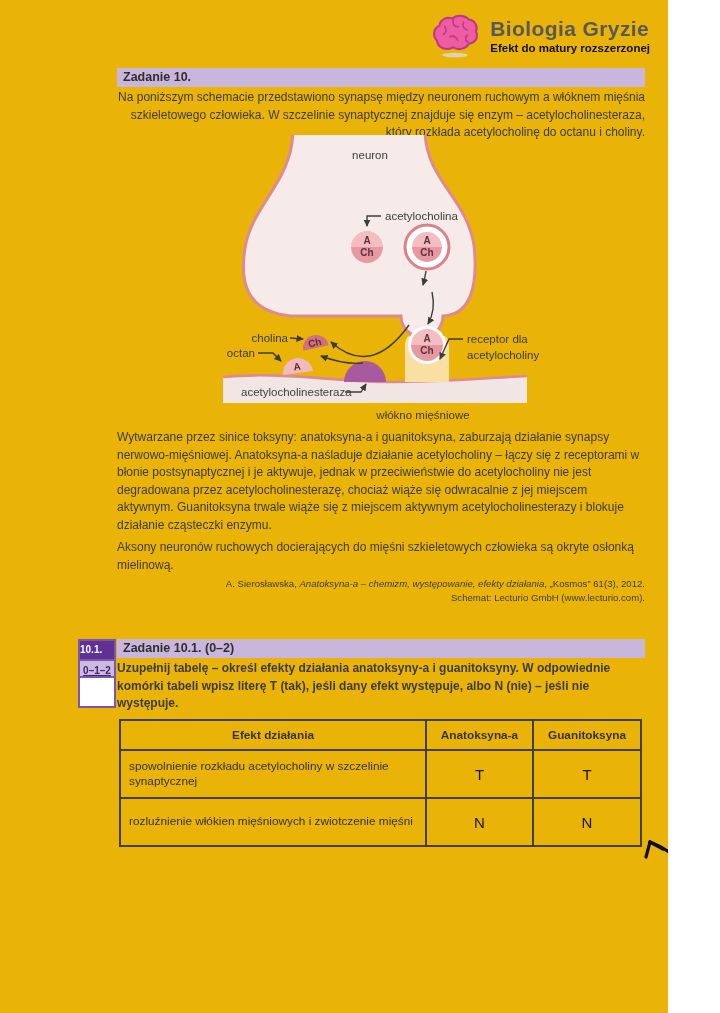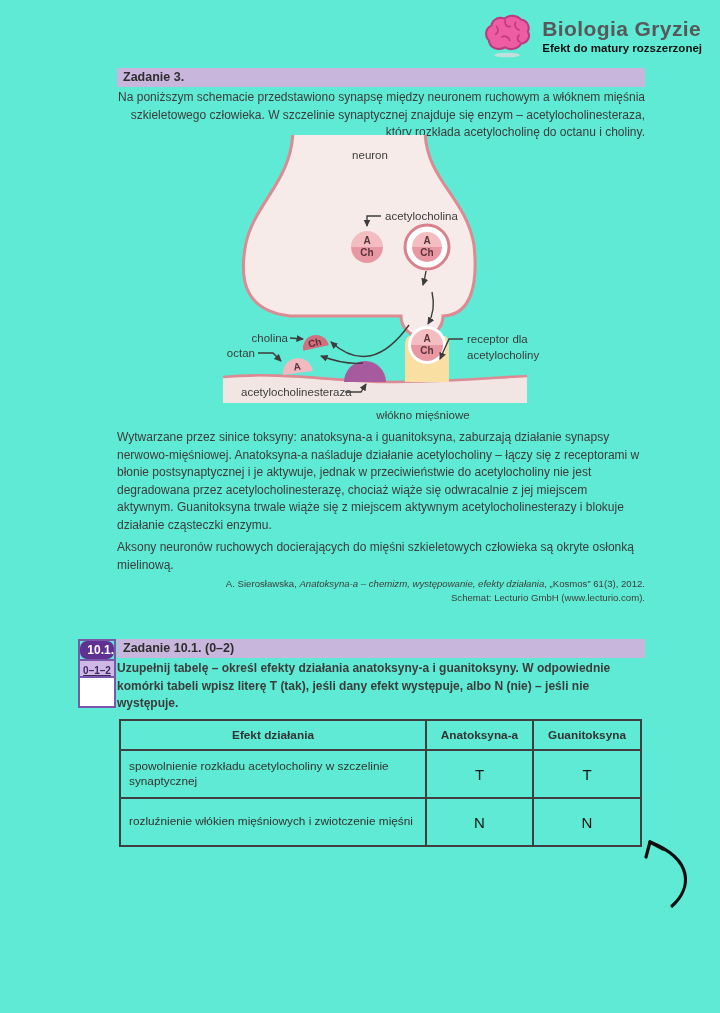--- a/index.html
+++ b/index.html
@@ -1,35 +1,35 @@
 <!DOCTYPE html>
 <html><head>
 <meta charset="utf-8">
 <style>
   * { margin:0; padding:0; box-sizing:border-box; }
   body { font-family:"Liberation Sans", sans-serif; background:#ffffff; }
-  .page { position:relative; width:720px; height:1013px; background:#5eead4; overflow:hidden; color:#3c3c3c; }
+  .page { position:relative; width:668px; height:1013px; background:#eab308; overflow:hidden; color:#3c3c3c; }
 
   
   .logo { position:absolute; top:11px; right:18px; display:flex; align-items:center; gap:9px; }
   .logo-text { display:flex; flex-direction:column; }
   .logo-title { font-size:21px; font-weight:800; color:#57585a; letter-spacing:.4px; line-height:24px; }
   .logo-sub { font-size:11.5px; font-weight:700; color:#101010; line-height:14px; }
 
   
   .content { position:absolute; left:117px; width:528px; }
   .banner { background:#c9b6dd; font-weight:bold; font-size:12.5px; color:#2e2e2e; padding:2px 6px 3px 6px; height:19px; line-height:14px; }
   .para { font-size:12px; line-height:17.6px; color:#3c3c3c; }
   .para-bold { font-weight:bold; }
   .cite { font-size:9.6px; line-height:13.6px; text-align:right; color:#3d3d3d; }
   .cite i { font-style:italic; }
 
   
   .badge { position:absolute; left:78px; top:639px; width:38px; border:2px solid #7b57ab; }
-  .badge-num { background:#5e3193; color:#ffffff; font-size:12px; font-weight:bold; text-align:right; height:18px; line-height:18px;border-radius:7px; }
+  .badge-num { background:#5e3193; color:#ffffff; font-size:10px; font-weight:bold; text-align:left; height:18px; line-height:18px; }
   .badge-pts { background:#cdb9e4; color:#3d2566; font-size:10px; font-weight:bold; text-align:center; height:19px; line-height:19px; border-top:2px solid #7b57ab; border-bottom:2px solid #7b57ab;text-decoration:underline; }
   .badge-empty { background:#ffffff; height:28px; }
 
   
   .qtable { position:absolute; left:119px; top:719px; width:521px; border-collapse:collapse; table-layout:fixed;border-radius:23px; }
   .qtable th, .qtable td { border:2px solid #3f3f3f; font-size:11.8px; color:#333; }
   .qtable th { font-weight:bold; text-align:center; height:30px; }
   .qtable td.effect { padding:4px 10px 4px 8px; line-height:15.5px; height:48px; vertical-align:middle; text-align:left; }
   .qtable td.mark { text-align:center; vertical-align:middle; font-size:15px; color:#141414; }
   .col-effect { width:306px; } .col-a { width:107px; } .col-g { width:108px; }
@@ -54,21 +54,21 @@
         <path d="M24,26 C28,24 32,26 33,30"></path>
         <path d="M44,24 C41,27 42,31 45,32"></path>
       </g>
     </svg>
     <div class="logo-text">
       <span class="logo-title">Biologia Gryzie</span>
       <span class="logo-sub">Efekt do matury rozszerzonej</span>
     </div>
   </div>
 
-  <div class="content banner" style="top:68px;">Zadanie 3.</div>
+  <div class="content banner" style="top:68px;">Zadanie 10.</div>
   <div class="content para" style="top:89px;text-align:right;">Na poniższym schemacie przedstawiono synapsę między neuronem ruchowym a włóknem mięśnia szkieletowego człowieka. W szczelinie synaptycznej znajduje się enzym – acetylocholinesteraza, który rozkłada acetylocholinę do octanu i choliny.</div>
 
   <svg style="position:absolute; left:195px; top:135px;" width="380" height="292" viewBox="0 0 380 292">
 
     <defs>
       <marker id="ah" markerUnits="userSpaceOnUse" markerWidth="9" markerHeight="9" refX="6.5" refY="3.5" orient="auto">
         <path d="M0,0 L7.5,3.5 L0,7 Z" fill="#3c3c3c"></path>
       </marker>
     </defs>
 

